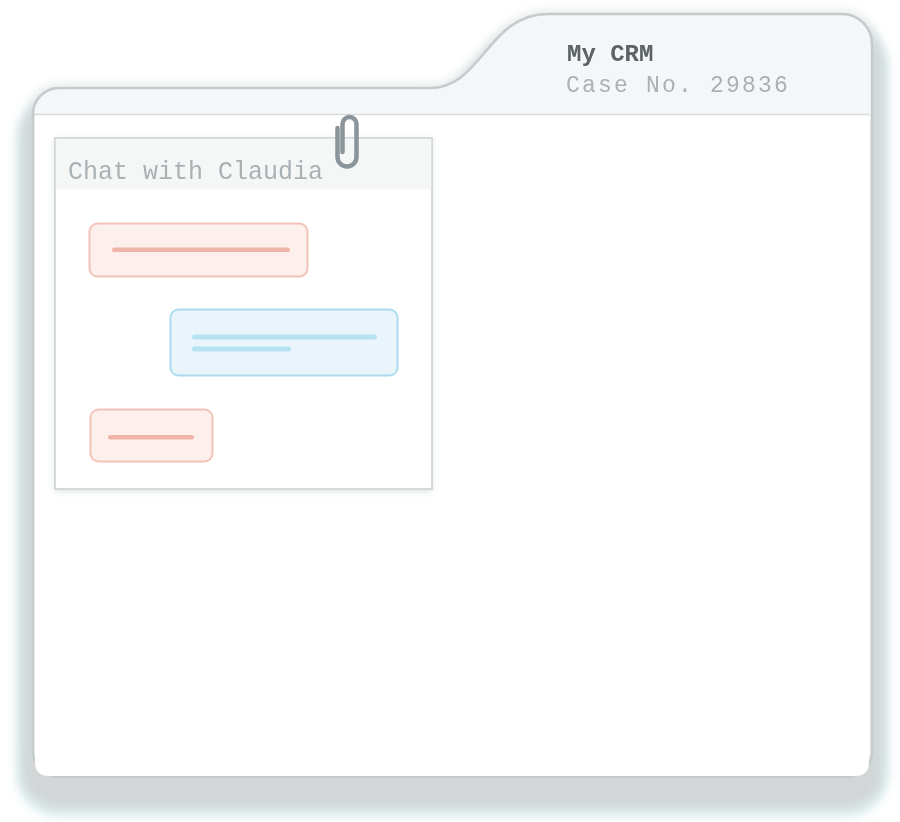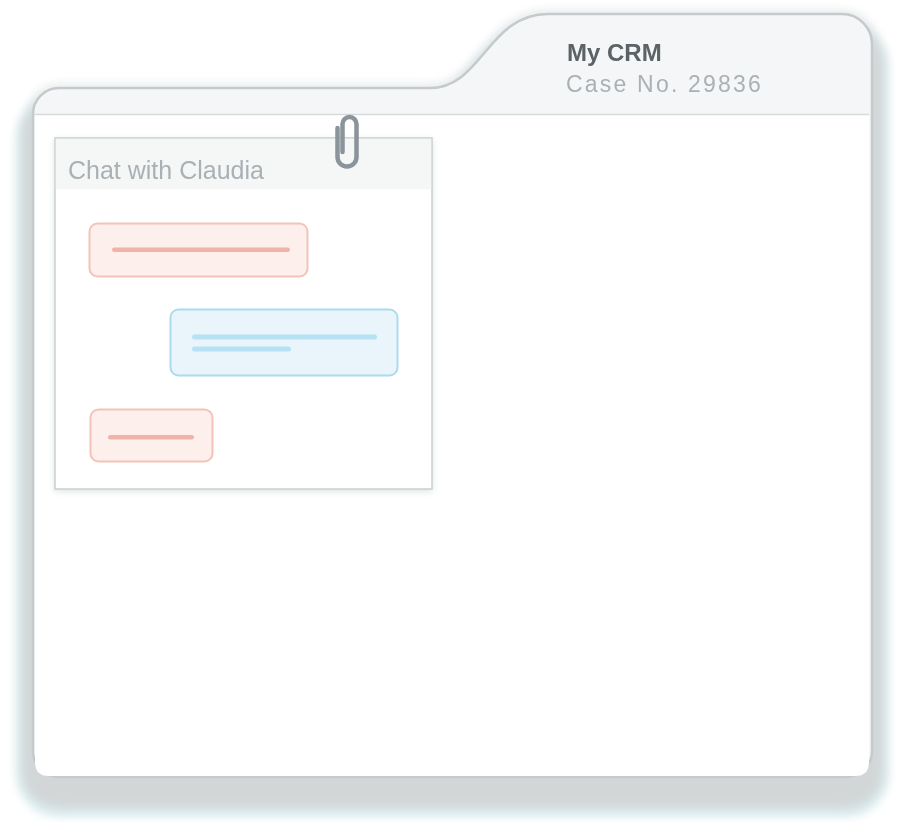--- a/index.html
+++ b/index.html
@@ -1,21 +1,21 @@
 <!DOCTYPE html>
 <html><head>
 <meta charset="utf-8">
 <style>
   html, body { margin: 0; padding: 0; background: #ffffff; }
   .stage {
     position: relative;
     width: 900px;
     height: 822px;
     overflow: hidden;
-    font-family: Liberation Sans, sans-serif;
+    font-family: Liberation Mono, monospace;
   }
   svg { position: absolute; inset: 0; display: block; }
   .tab-title   { font-size: 24px; font-weight: 700; }
   .tab-case    { font-size: 23px; font-weight: 400; letter-spacing: 2.2px; }
   .card-title  { font-size: 25px; font-weight: 400; }
   .chat-card   { filter: drop-shadow(0 2px 3px rgba(150,160,163,0.28)); }
 </style>
 </head>
 <body>
 

